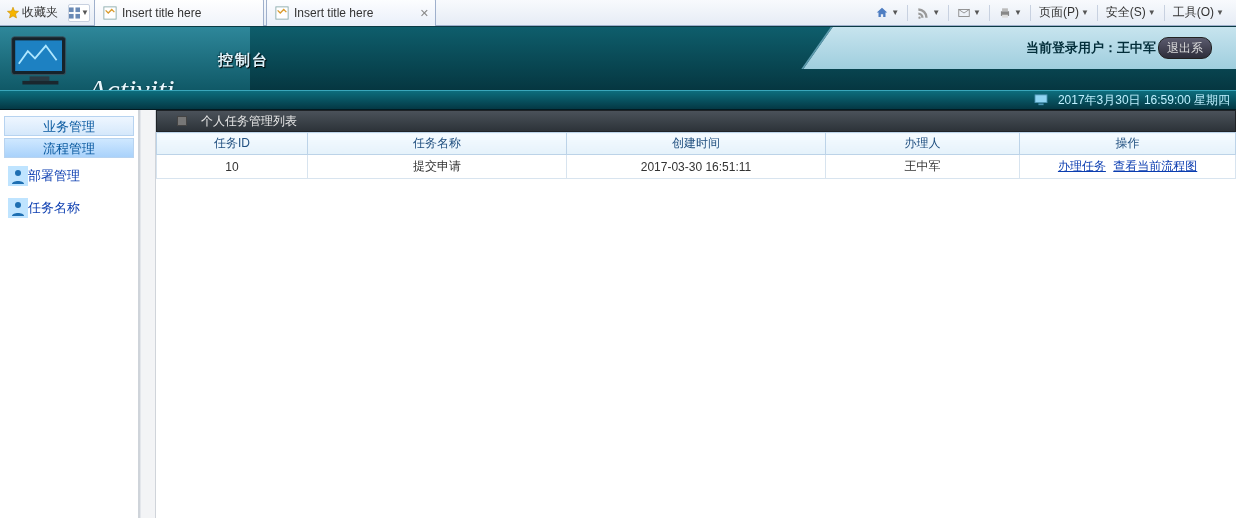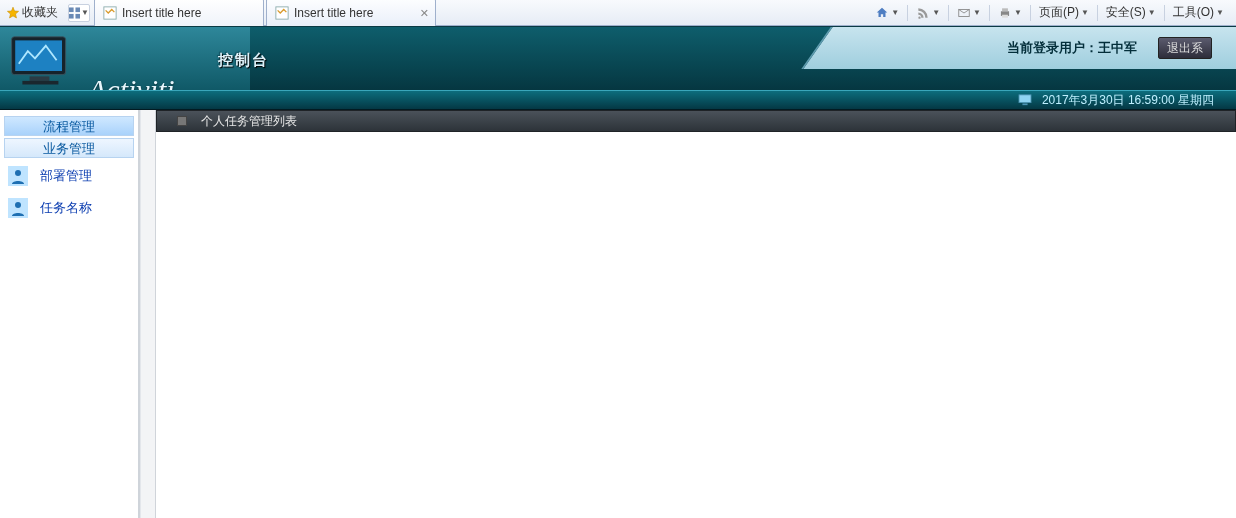--- a/index.html
+++ b/index.html
@@ -23,35 +23,35 @@
 .ct-btn .arr { font-size:8px; color:#555; margin-left:2px; }
 .ct-sep { width:1px; height:16px; background:#c8d1e0; margin:0 2px; }
 
 
 .app-header { height:64px; background:#074551; position:relative; overflow:hidden; border-top:1px solid #0b3a44; }
 .hdr-left { position:absolute; left:0; top:0; height:64px; width:250px; background:linear-gradient(180deg,#2e879a 0%, #0f5866 100%); }
 .hdr-shade { position:absolute; left:0; top:0; height:64px; width:100%; background:linear-gradient(180deg,#0e5e6c 0%, #053640 100%); }
 .diag { position:absolute; right:0; top:0; width:480px; height:42px; background:linear-gradient(180deg,#c7e4ee 0%, #9fcede 100%); transform:skewX(-35deg) translateX(60px); border-left:2px solid #5e9bae;}
 .diag-inner { position:absolute; right:0; top:0; width:480px; height:42px; display:flex; align-items:center; justify-content:flex-end; padding-right:24px; }
 .login-info { color:#032e3a; font-weight:bold; font-size:13px; white-space:nowrap; }
-.logout-btn { margin-left:21px; height:22px; padding:0 8px; background:linear-gradient(#5b5b6e,#2d2d3a); color:#ddd; border:1px solid #222; border-radius:2px; font-size:12px; display:flex; align-items:center;}
+.logout-btn { margin-left:2px; height:22px; padding:0 8px; background:linear-gradient(#5b5b6e,#2d2d3a); color:#ddd; border:1px solid #222; border-radius:10px; font-size:12px; display:flex; align-items:center;}
 .monitor { position:absolute; left:8px; top:6px; width:72px; height:58px; }
 .brand { position:absolute; left:88px; top:14px; color:#e8f6fc; font-family:"Times New Roman",serif; font-style:italic; font-size:30px; text-shadow:0 1px 2px rgba(0,0,0,.6);margin-top:32px; }
 .brand-sub { position:absolute; left:218px; top:24px; color:#dff1f8; font-size:15px; font-weight:bold; text-shadow:1px 1px 1px #000, -1px -1px 1px #0d4c5a; letter-spacing:2px;}
 
 
-.status-strip { height:20px; background:linear-gradient(#0c6d7d,#043844); border-top:1px solid #3aa6bb; border-bottom:1px solid #021b22; display:flex; align-items:center; justify-content:flex-end; color:#bff0ff; font-size:12px; padding-right:22px; gap:10px;}
+.status-strip { height:20px; background:linear-gradient(#0c6d7d,#043844); border-top:1px solid #3aa6bb; border-bottom:1px solid #021b22; display:flex; align-items:center; justify-content:flex-end; color:#bff0ff; font-size:12px; padding-right:6px; gap:10px;}
 .status-strip .mon-icon { width:14px; height:12px; }
 
 
 .cols { display:flex; height:calc(518px - 26px - 64px - 20px); }
 .sidebar { width:140px; background:#fff; border-right:2px solid #cfd4da; padding-top:4px; }
 .sb-head { height:20px; line-height:20px; text-align:center; color:#0a5aa0; background:linear-gradient(#eef6ff,#d5e8fb); border:1px solid #b7d3f0; margin:2px 4px; font-size:13px; }
 .sb-head.active { background:linear-gradient(#cfe8ff,#a9d2fb); }
-.sb-item { display:flex; align-items:center; gap:12px; padding:6px 8px; color:#0b3db0; font-size:13px; cursor:pointer; }
+.sb-item { display:flex; align-items:center; gap:0; padding:6px 8px; color:#0b3db0; font-size:13px; cursor:pointer; }
 .sb-item .ic { width:20px; height:20px; }
 
 .splitter { width:16px; background:#f3f4f6; border-right:1px solid #d0d4da; border-left:1px solid #e3e6eb;}
 .content { flex:1; background:#fff; }
 
 
 .sec-bar { height:22px; background:linear-gradient(#4b525a,#2d3339); display:flex; align-items:center; color:#e8e8e8; font-size:12px; padding-left:20px; gap:14px; border:1px solid #1f2327;}
 .sec-bar .sq { width:10px; height:10px; background:#777; border:1px solid #444; }
 
 
@@ -172,22 +172,22 @@
 <div class="status-strip">
   <svg class="mon-icon" viewBox="0 0 16 14">
       <rect x="1" y="1" width="14" height="9" fill="#8fd4f2" stroke="#4a93b2"></rect>
       <rect x="5" y="11" width="6" height="2" fill="#4a93b2"></rect>
     </svg>
   <span>2017年3月30日 16:59:00 星期四</span>
 </div>
 
 <div class="cols">
   <div class="sidebar">
+    <div class="sb-head"><span>业务管理</span></div>
     <div class="sb-head active"><span>流程管理</span></div>
-    <div class="sb-head"><span>业务管理</span></div>
 
     <div class="sb-item">
       <svg class="ic" viewBox="0 0 20 20">
           <rect width="20" height="20" fill="#bfe4ff"></rect>
           <circle cx="10" cy="7" r="3" fill="#1e6fb2"></circle>
           <path d="M4 18c0-4 12-4 12 0" fill="#1e6fb2"></path>
         </svg>
       <span>部署管理</span>
     </div>
     <div class="sb-item">
@@ -200,14 +200,37 @@
     </div>
   </div>
 
   <div class="splitter"></div>
 
   <div class="content">
     <div class="sec-bar">
       <div class="sq"></div>
       <span>个人任务管理列表</span>
     </div>
+    <table class="data">
+      <thead>
+        <tr>
+          <th style="width:14%">任务ID</th>
+          <th style="width:24%">任务名称</th>
+          <th style="width:24%">创建时间</th>
+          <th style="width:18%">办理人</th>
+          <th style="width:20%">操作</th>
+        </tr>
+      </thead>
+      <tbody>
+        <tr>
+          <td>10</td>
+          <td>提交申请</td>
+          <td>2017-03-30 16:51:11</td>
+          <td>王中军</td>
+          <td>
+            <a href="#">办理任务</a>
+            <a href="#">查看当前流程图</a>
+          </td>
+        </tr>
+      </tbody>
+    </table>
   </div>
 </div>
 
 </body></html>

